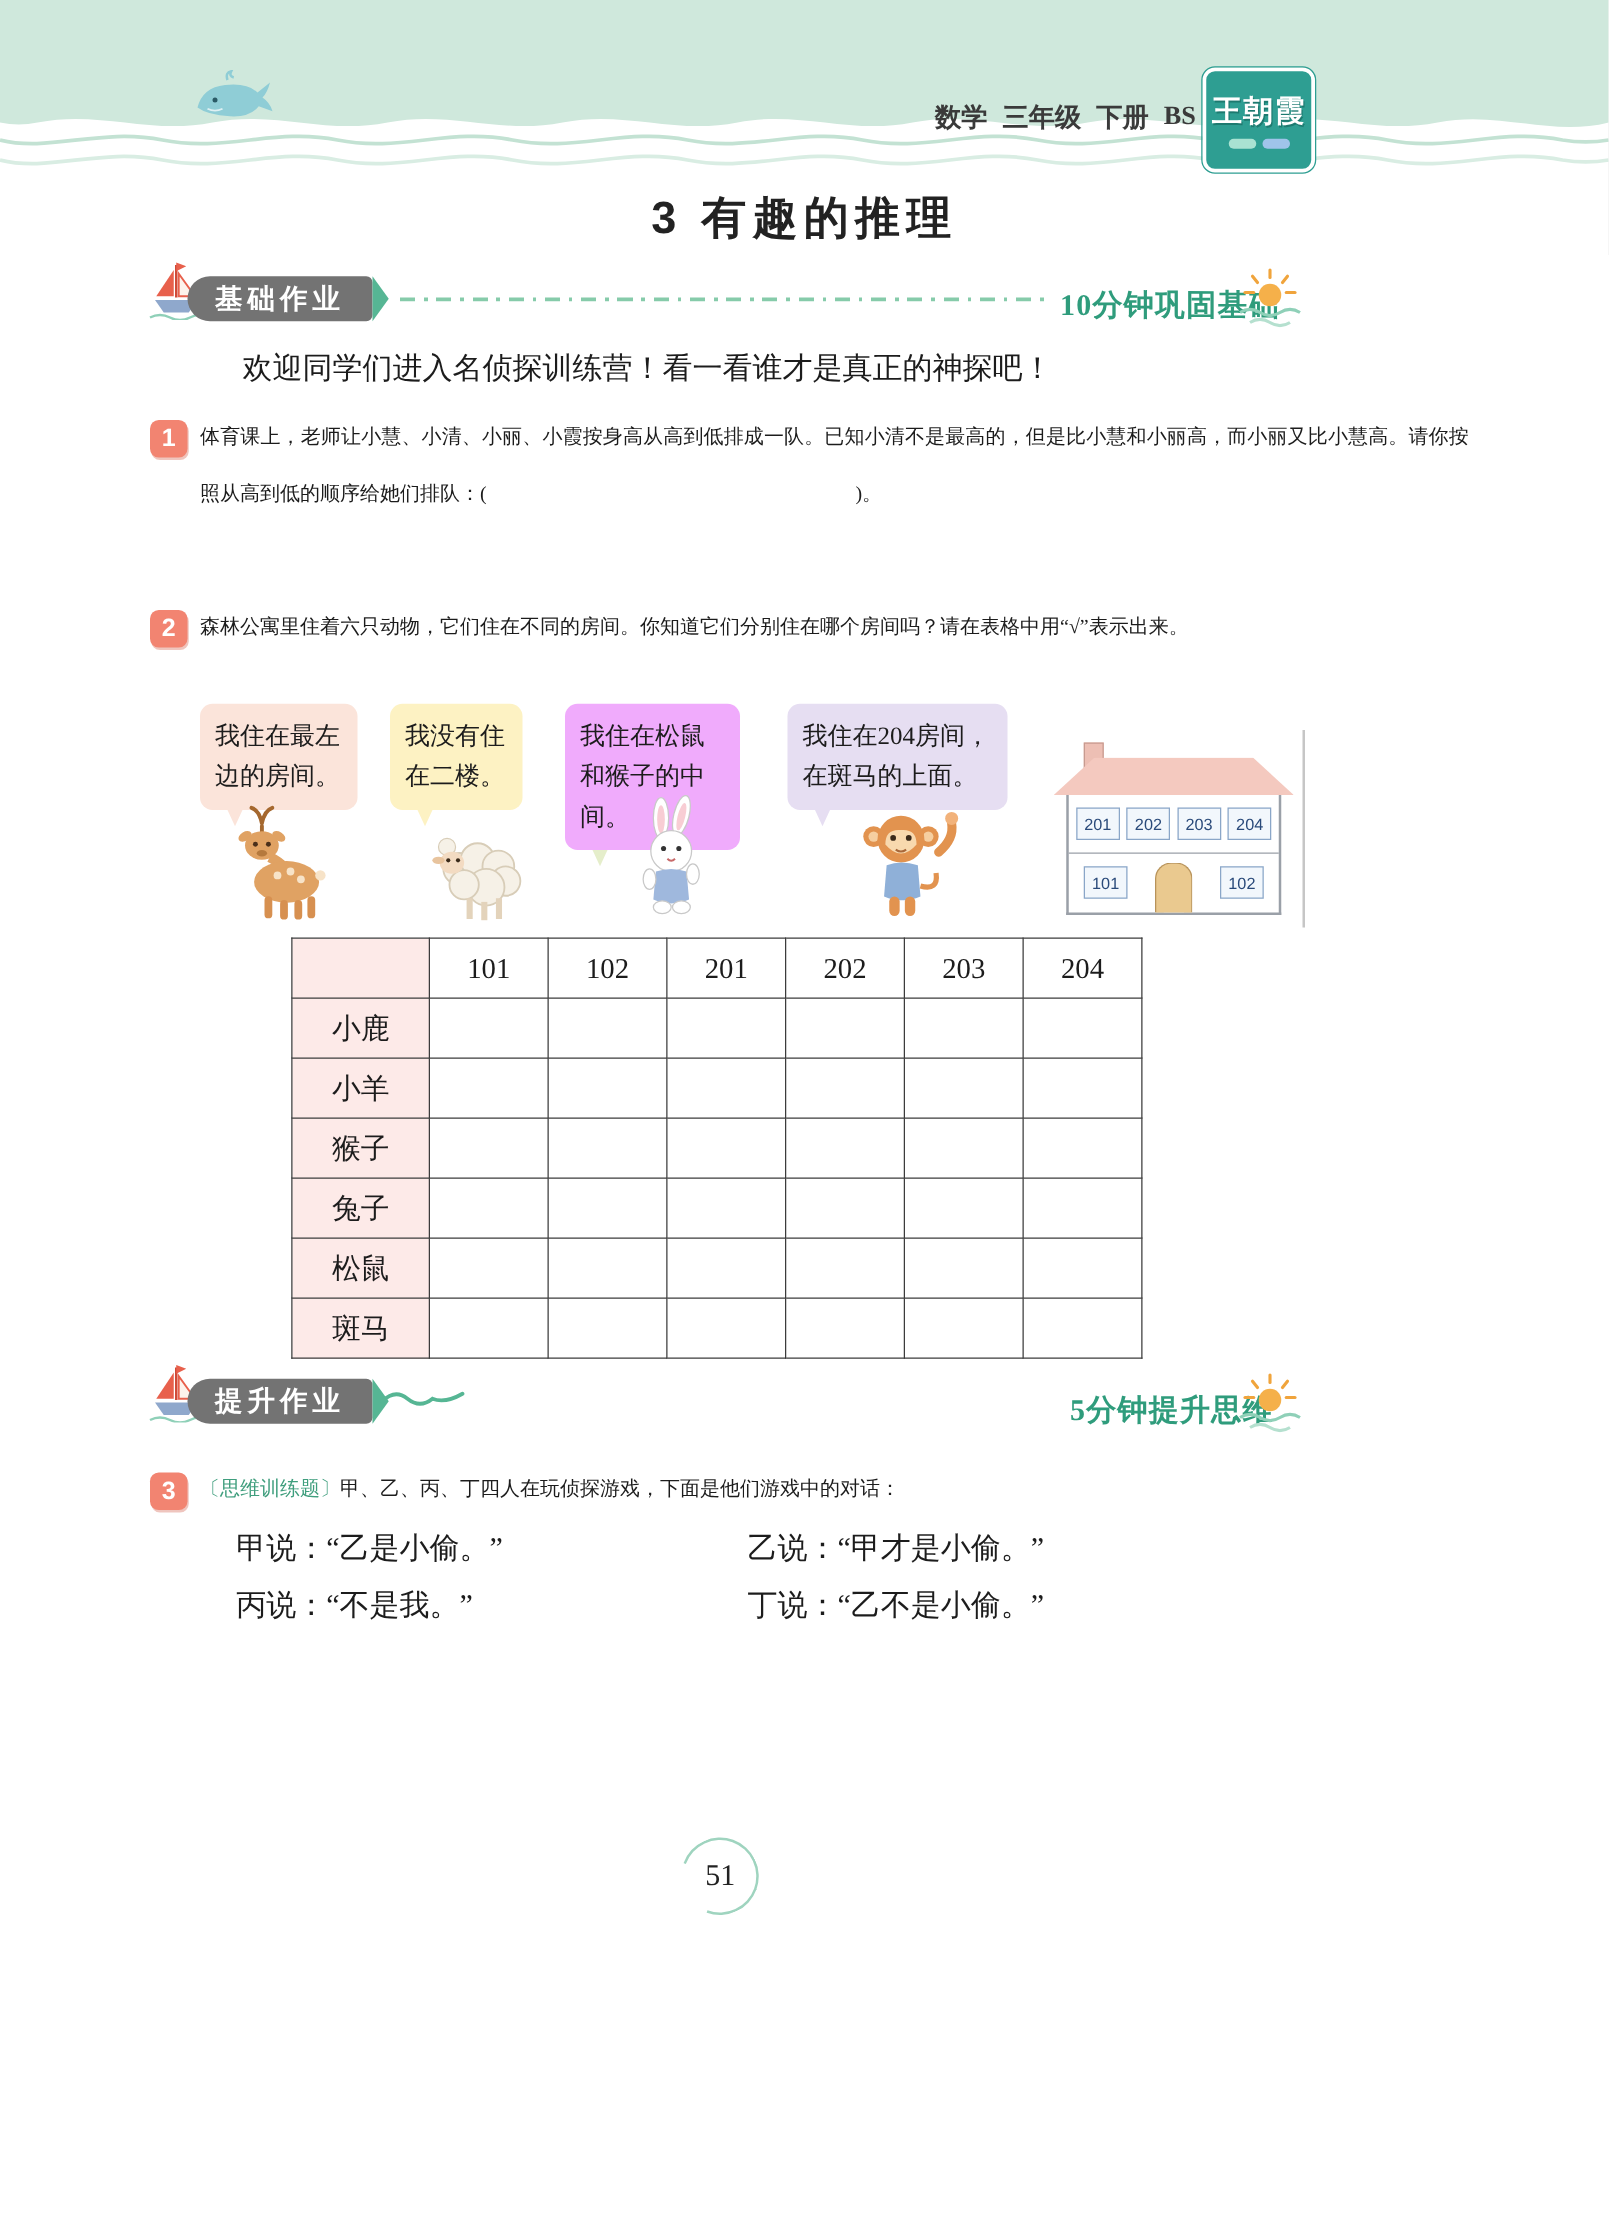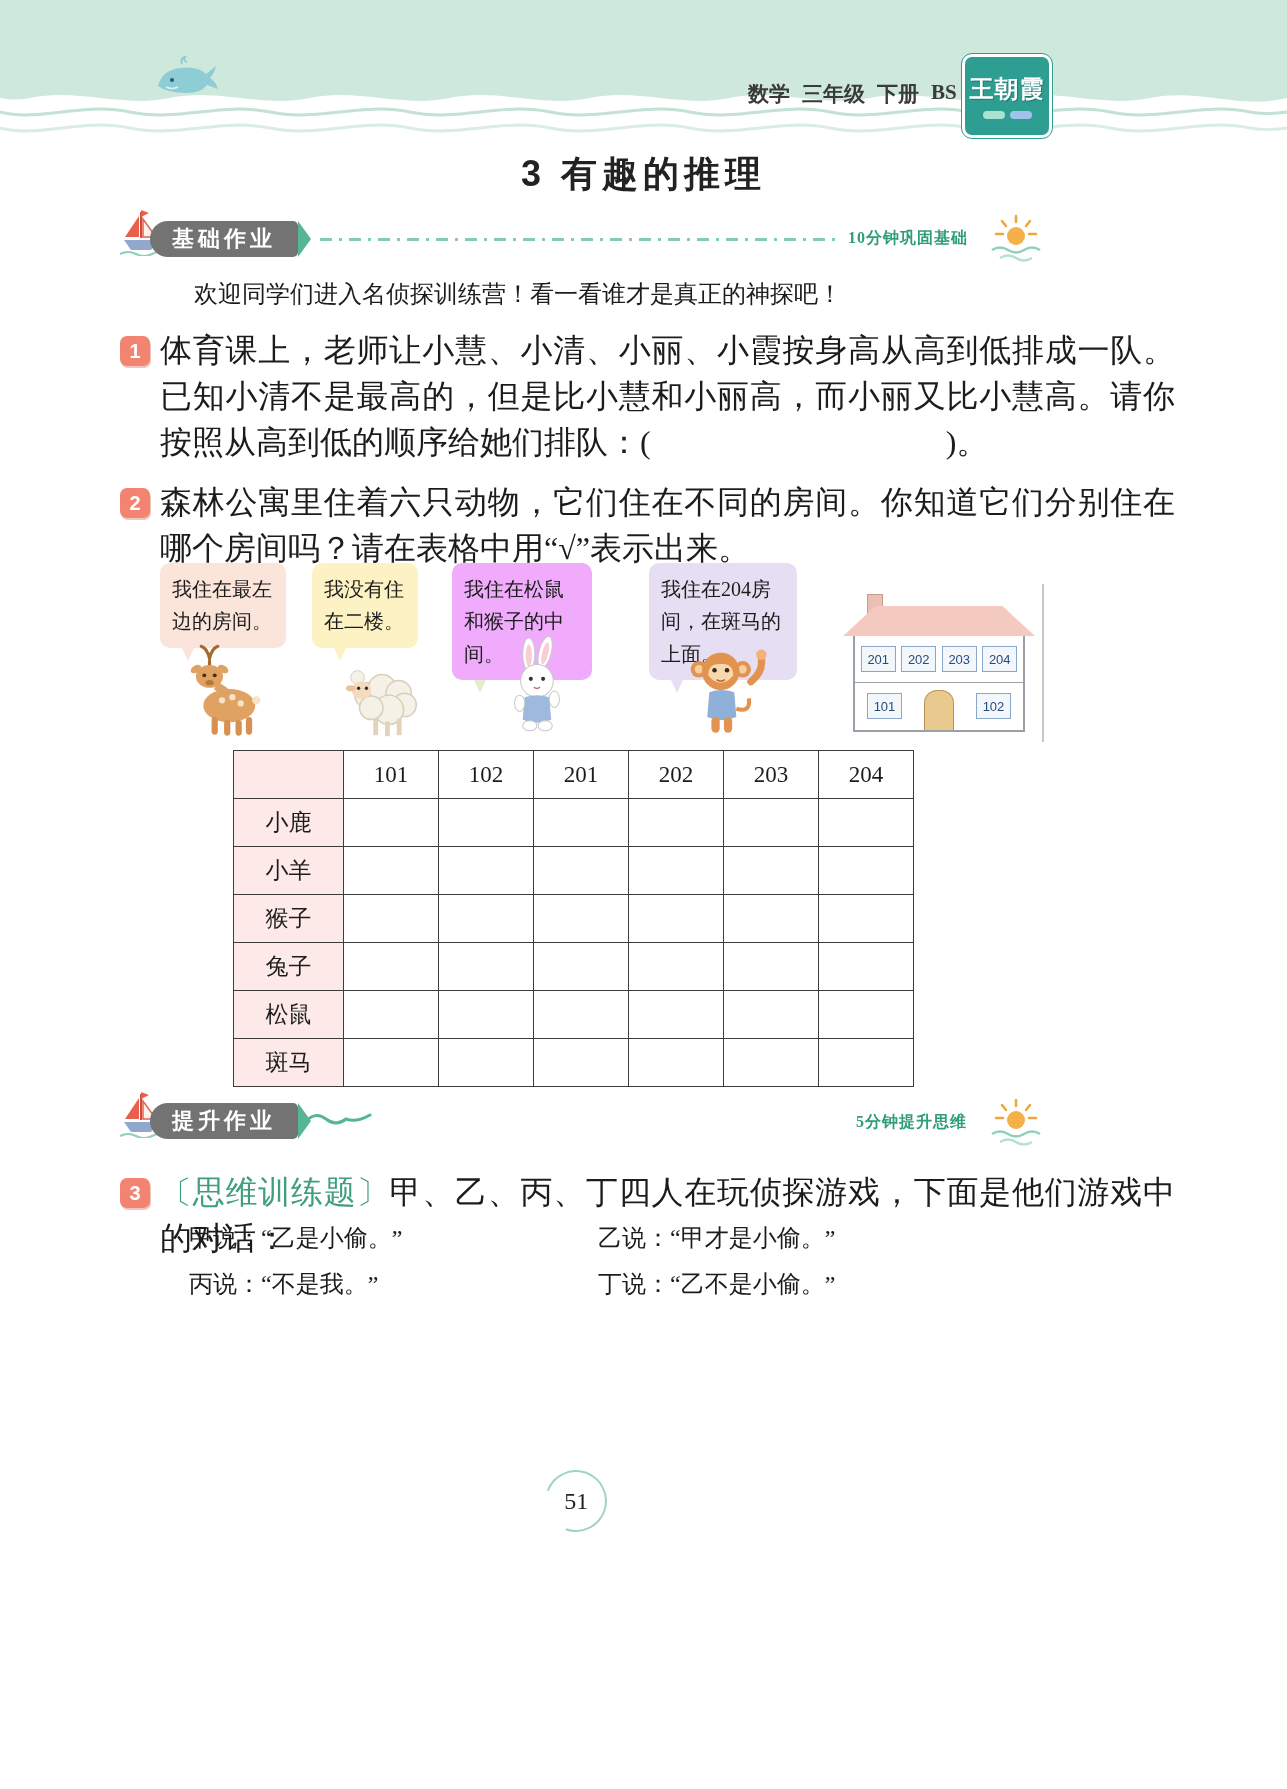--- a/index.html
+++ b/index.html
@@ -33,43 +33,43 @@
     position:absolute; height:36px; line-height:36px; padding:0 22px;
     background:#737373; color:#fff; border-radius:18px 5px 5px 18px;
     font-family:"Liberation Sans","DejaVu Sans",sans-serif; font-weight:bold;
     font-size:22px; letter-spacing:4px;
   }
   .ribbon::after { content:""; position:absolute; right:-13px; top:0;
     border-top:18px solid transparent; border-bottom:18px solid transparent;
     border-left:13px solid #56b694; }
   .dashline { position:absolute; height:3px;
     background:repeating-linear-gradient(90deg,#86cbaa 0 12px,transparent 12px 19px,#86cbaa 19px 22px,transparent 22px 29px); }
-  .timer { position:absolute; font-weight:bold; font-size:16px; color:#2f9c7c; letter-spacing:1px; }
+  .timer { position:absolute; font-weight:bold; font-size:24px; color:#2f9c7c; letter-spacing:1px; }
   .sun { position:absolute; }
   .squiggle { position:absolute; }
 
   .intro { position:absolute; left:168px; top:278px; width:1000px;
            font-size:24px; padding-left:26px; }
 
   .num-badge { position:absolute; width:30px; height:30px; background:#f28471;
     border-radius:7px; color:#fff; display:flex; align-items:center; justify-content:center;
     font-family:"Liberation Sans","DejaVu Sans",sans-serif; font-weight:bold; font-size:20px;
     box-shadow:1px 2px 0 rgba(210,90,70,.35); }
-  .ptext { position:absolute; font-size:32px; line-height:46px; text-align:justify; }
+  .ptext { position:absolute; font-size:16px; line-height:46px; text-align:justify; }
   .blank { display:inline-block; width:295px; }
 
   .bubble { position:absolute; top:563px; border-radius:10px; padding:10px 12px;
             font-size:20px; line-height:1.62; }
   .bubble::after { content:""; position:absolute; bottom:-13px; left:22px;
     border-left:6px solid transparent; border-right:6px solid transparent;
     border-top:13px solid var(--bc); }
   .b1 { left:160px; width:126px; background:#fbe4da; --bc:#fbe4da; }
   .b2 { left:312px; width:106px; background:#fdf2c3; --bc:#fdf2c3; }
   .b3 { left:452px; width:140px; background:#f0abfc; --bc:#e5eecb; }
-  .b4 { left:649px; width:148px; background:#e6def2; --bc:#e6def2; }
+  .b4 { left:630px; width:176px; background:#e6def2; --bc:#e6def2; }
   .animal { position:absolute; }
 
   .house { position:absolute; left:853px; top:606px; width:172px;
            font-family:"Liberation Sans","DejaVu Sans",sans-serif; }
   .chimney { position:absolute; left:14px; top:-12px; width:16px; height:26px;
              background:#edbfb4; border:1.5px solid #c79b90; }
   .roof { position:relative; z-index:1; height:30px; margin:0 -10px; background:#f4c9bf;
           clip-path:polygon(17% 0,83% 0,100% 100%,0 100%); }
   .hbody { position:relative; height:96px; background:#ffffff; border:2px solid #9aa0a8; border-top:none; }
   .floor2 { height:47px; display:flex; align-items:center; justify-content:space-around;

